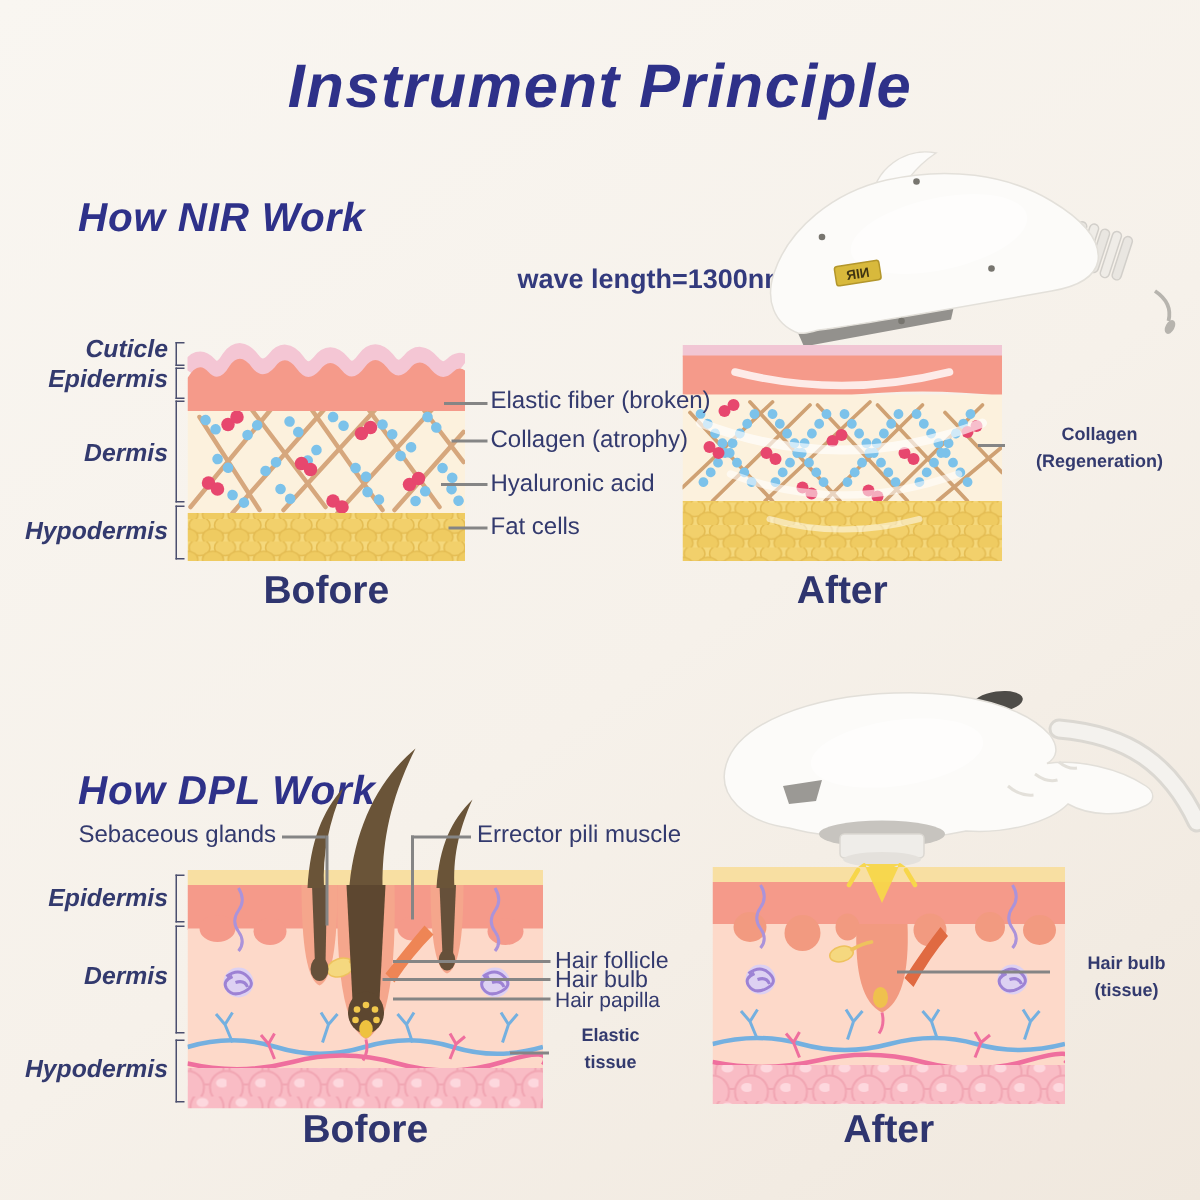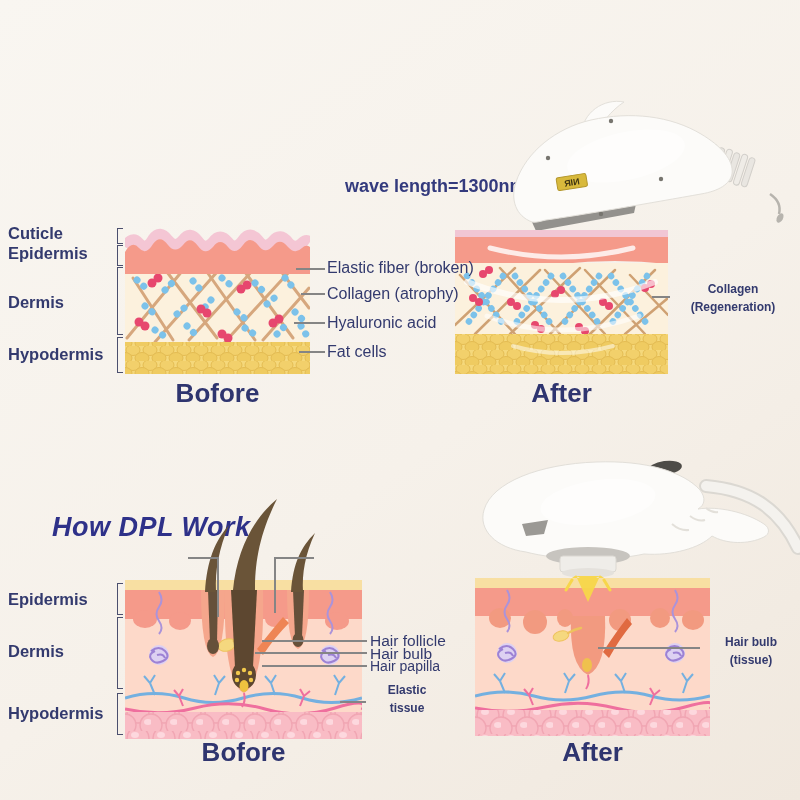--- a/index.html
+++ b/index.html
@@ -8,21 +8,21 @@
          background:linear-gradient(145deg,#f9f6f1 0%,#f6f1ea 55%,#f0e8de 100%);}
   .abs{position:absolute;}
   .title{width:800px;text-align:center;top:34px;left:0;font-size:41px;font-weight:bold;
          font-style:italic;color:#2e3189;letter-spacing:1px;}
   .h2{font-size:27px;font-weight:bold;font-style:italic;color:#2e3189;letter-spacing:.5px;}
   .wave{font-size:18px;font-weight:bold;color:#333a7d;}
   .lay{color:#333a6e;font-weight:bold;font-size:16.5px;}
   .call{color:#333a6e;font-weight:normal;font-size:16px;white-space:nowrap;}
   .call2{color:#333a6e;font-weight:bold;font-size:12px;text-align:center;line-height:18px;}
   .ba{color:#2f356f;font-weight:bold;font-size:26px;text-align:center;}
-  .leftcol{left:8px;width:104px;}
+  .leftcol{left:8px;width:104px;text-align:right;font-style:italic;}
   .brk{position:absolute;width:5px;border:1.5px solid #4b4f6e;border-right:none;}
   .ldr{position:absolute;height:1.5px;background:#858585;}
   .ldrv{position:absolute;width:1.5px;background:#858585;}
   svg{display:block;}
 </style>
 </head>
 <body>
 
 <div class="stage">
 
@@ -38,21 +38,23 @@
         <rect width="26" height="26" fill="#f9bcc5"></rect>
         <circle cx="13" cy="7" r="11" fill="#f9bcc5" stroke="#f1a6b3" stroke-width="1.4"></circle>
         <ellipse cx="10" cy="4" rx="4" ry="3" fill="#fdd8de"></ellipse>
         <circle cx="0" cy="20" r="11" fill="#f9bcc5" stroke="#f1a6b3" stroke-width="1.4"></circle>
         <circle cx="26" cy="20" r="11" fill="#f9bcc5" stroke="#f1a6b3" stroke-width="1.4"></circle>
         <ellipse cx="23" cy="17" rx="4" ry="3" fill="#fdd8de"></ellipse>
       </pattern>
     </defs>
   </svg>
 
-
+  <div class="abs title">Instrument Principle</div>
+
+  <div class="abs h2" style="left:52px;top:130px;">How NIR Work</div>
   <div class="abs wave" style="left:345px;top:176px;">wave length=1300nm</div>
 
   <svg class="abs" style="left:486px;top:94px;" width="312" height="140" viewBox="0 0 312 140">
     <g>
       <g transform="rotate(18 240 72)">
         <rect x="212" y="56" width="6" height="30" rx="3" fill="#e9e6e1" stroke="#d2cfca"></rect>
         <rect x="220" y="55" width="6" height="32" rx="3" fill="#efece7" stroke="#d2cfca"></rect>
         <rect x="228" y="56" width="6" height="30" rx="3" fill="#e9e6e1" stroke="#d2cfca"></rect>
         <rect x="236" y="55" width="6" height="32" rx="3" fill="#efece7" stroke="#d2cfca"></rect>
         <rect x="244" y="56" width="6" height="30" rx="3" fill="#e9e6e1" stroke="#d2cfca"></rect>
@@ -358,22 +360,24 @@
         <path d="M175,127 l4,-10 m0,0 l-4,-7 m4,7 l6,-5"></path>
       </g>
     </g>
     <rect x="0" y="132" width="235" height="26" fill="url(#bub)"></rect>
     <g>
       <polygon points="102,0 124,0 113,24" fill="#f7d64a" opacity="0.95"></polygon>
       <path d="M97,2 L91,12 M129,2 L135,12" stroke="#f7d64a" stroke-width="3" stroke-linecap="round"></path>
     </g>
   </svg>
 
+  <div class="abs call" style="left:40px;top:548px;width:144px;text-align:right;">Sebaceous glands</div>
   <div class="ldr" style="left:188px;top:557px;width:29px;"></div>
   <div class="ldrv" style="left:217px;top:557px;height:60px;"></div>
+  <div class="abs call" style="left:318px;top:548px;">Errector pili muscle</div>
   <div class="ldr" style="left:274px;top:557px;width:40px;"></div>
   <div class="ldrv" style="left:274px;top:557px;height:56px;"></div>
 
   <div class="abs lay leftcol" style="top:590px;">Epidermis</div>
   <div class="abs lay leftcol" style="top:642px;">Dermis</div>
   <div class="abs lay leftcol" style="top:704px;">Hypodermis</div>
   <div class="brk" style="left:117px;top:583px;height:30px;"></div>
   <div class="brk" style="left:117px;top:617px;height:70px;"></div>
   <div class="brk" style="left:117px;top:693px;height:40px;"></div>
 

